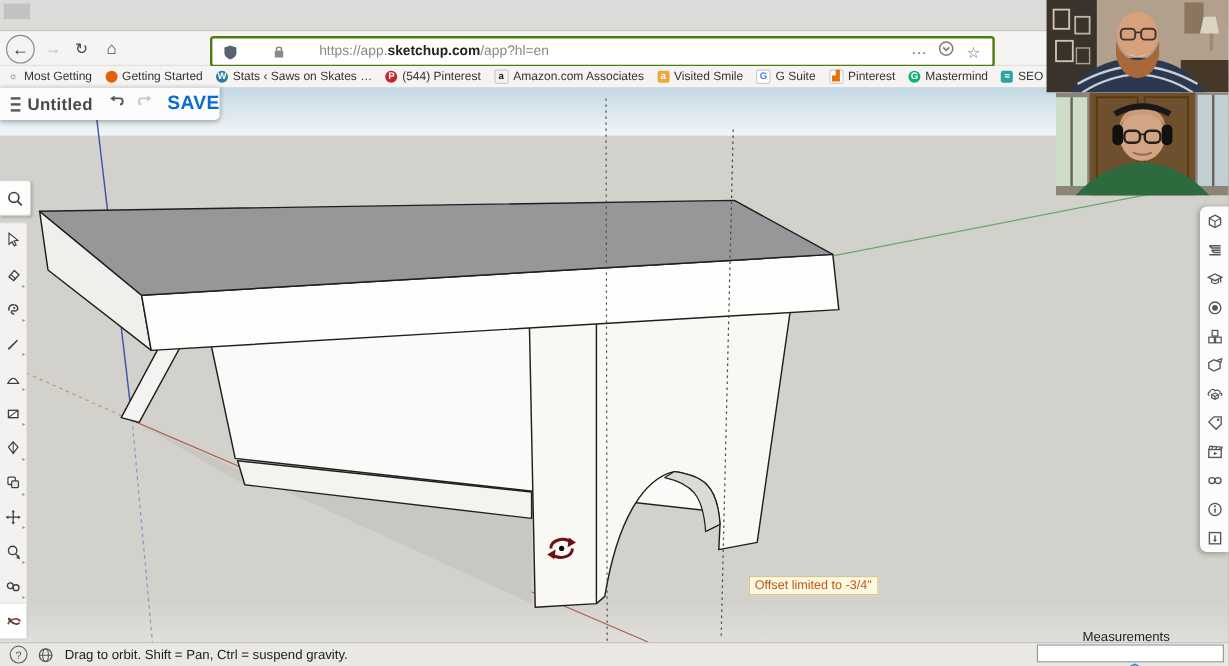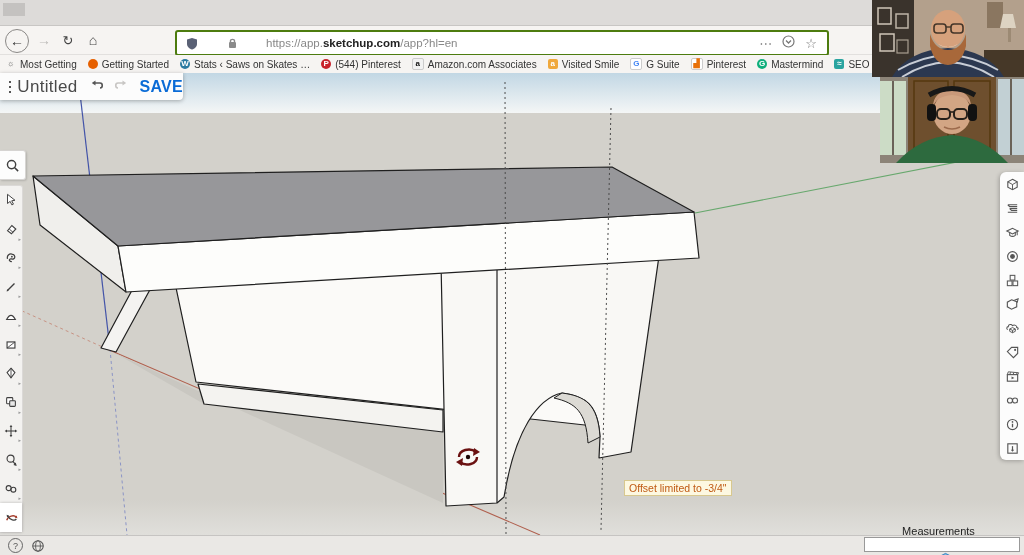--- a/index.html
+++ b/index.html
@@ -25,21 +25,21 @@
   .bm-row{position:absolute;top:55px;left:0;width:1024px;height:18px;background:#f6f4f2;display:flex;
           align-items:center;padding-left:6px;box-sizing:border-box;}
   .bm-item{display:flex;align-items:center;margin-right:11px;font-size:10px;color:#333;white-space:nowrap;}
   .bm-fav{width:10px;height:10px;margin-right:4px;display:flex;align-items:center;justify-content:center;
           font-size:8px;font-weight:bold;line-height:10px;}
   
   .sk-header{position:absolute;top:73px;left:0;width:183px;height:27px;background:#fcfcfc;
              border-radius:0 0 4px 0;box-shadow:0 1px 4px rgba(0,0,0,.3);display:flex;align-items:center;z-index:6;}
   .sk-burger{width:15px;margin-left:9px;display:flex;flex-direction:column;gap:3px;}
   .sk-burger i{display:block;height:2px;background:#555;}
-  .sk-title{margin-left:6px;font-size:17px;font-weight:normal;color:#4a4a4a;letter-spacing:.3px;}
+  .sk-title{margin-left:6px;font-size:14px;font-weight:bold;color:#4a4a4a;letter-spacing:.3px;}
   .sk-undo{margin-left:14px;}
   .sk-redo{margin-left:8px;}
   .sk-save{margin-left:12px;font-size:16px;font-weight:bold;color:#0a6bd6;letter-spacing:.3px;}
   .lt-search{position:absolute;left:0;top:150px;width:25px;height:28px;background:#fdfdfd;z-index:6;
              border:1px solid #d6d4d2;border-left:none;border-radius:0 3px 3px 0;box-shadow:1px 1px 2px rgba(0,0,0,.15);
              display:flex;align-items:center;justify-content:center;}
   .lt-panel{position:absolute;left:0;top:185px;width:23px;height:348px;background:#f3f2f0;z-index:6;
             border:1px solid #dbd9d7;border-left:none;border-radius:0 3px 3px 0;box-sizing:border-box;
             display:flex;flex-direction:column;}
   .lt-tool{flex:1;display:flex;align-items:center;justify-content:center;position:relative;}
@@ -407,20 +407,21 @@
 
   <div class="statusbar">
     <div class="sb-help">?</div>
     <span class="sb-globe">
       <svg width="14" height="14" viewBox="0 0 16 16">
           <circle cx="8" cy="8" r="6" fill="none" stroke="#555" stroke-width="1.2"></circle>
           <ellipse cx="8" cy="8" rx="2.7" ry="6" fill="none" stroke="#555" stroke-width="1"></ellipse>
           <line x1="2" y1="8" x2="14" y2="8" stroke="#555" stroke-width="1"></line>
         </svg>
     </span>
+    <span class="sb-hint">Drag to orbit. Shift = Pan, Ctrl = suspend gravity.</span>
     <div class="sb-right">
       <span class="sb-meas-label">Measurements</span>
       <input class="sb-input" value="" style="">
       <span class="sb-logo">
         <svg width="15" height="15" viewBox="0 0 16 16">
             <polygon points="8,1.5 14,4.5 8,7.5 2,4.5" fill="#7db8dc" stroke="#2f7fc1" stroke-width="1"></polygon>
             <path d="M2,7 L8,10 L14,7" fill="none" stroke="#2f7fc1" stroke-width="1.6"></path>
             <path d="M2,10 L8,13 L14,10" fill="none" stroke="#2f7fc1" stroke-width="1.6"></path>
           </svg>
       </span>

